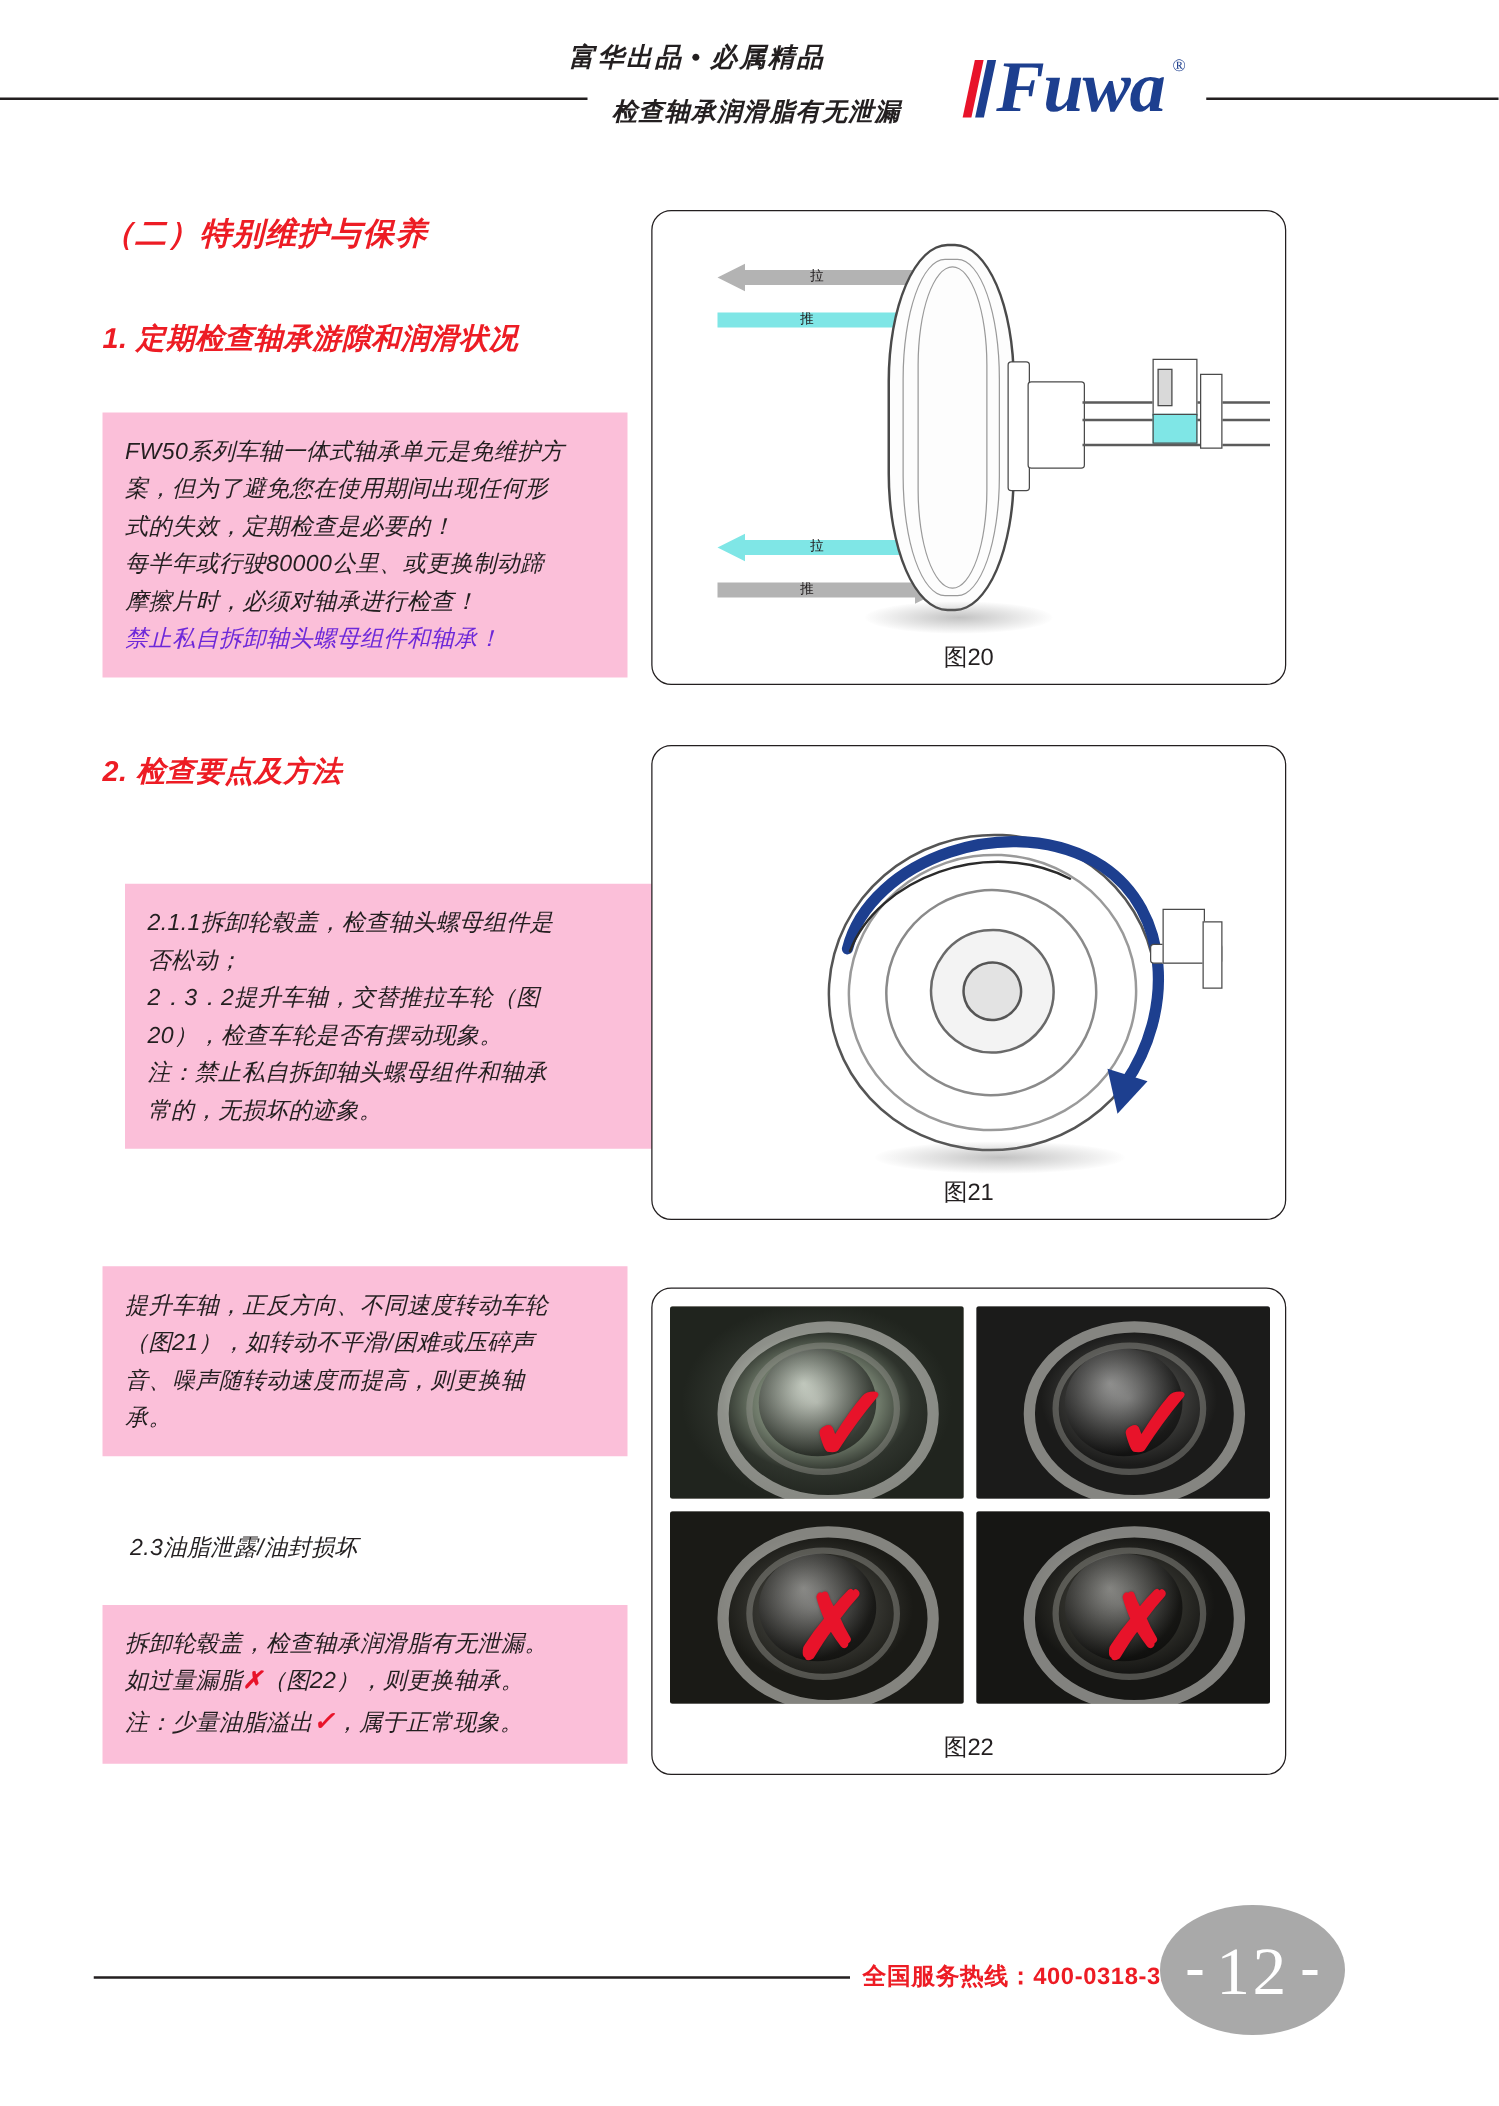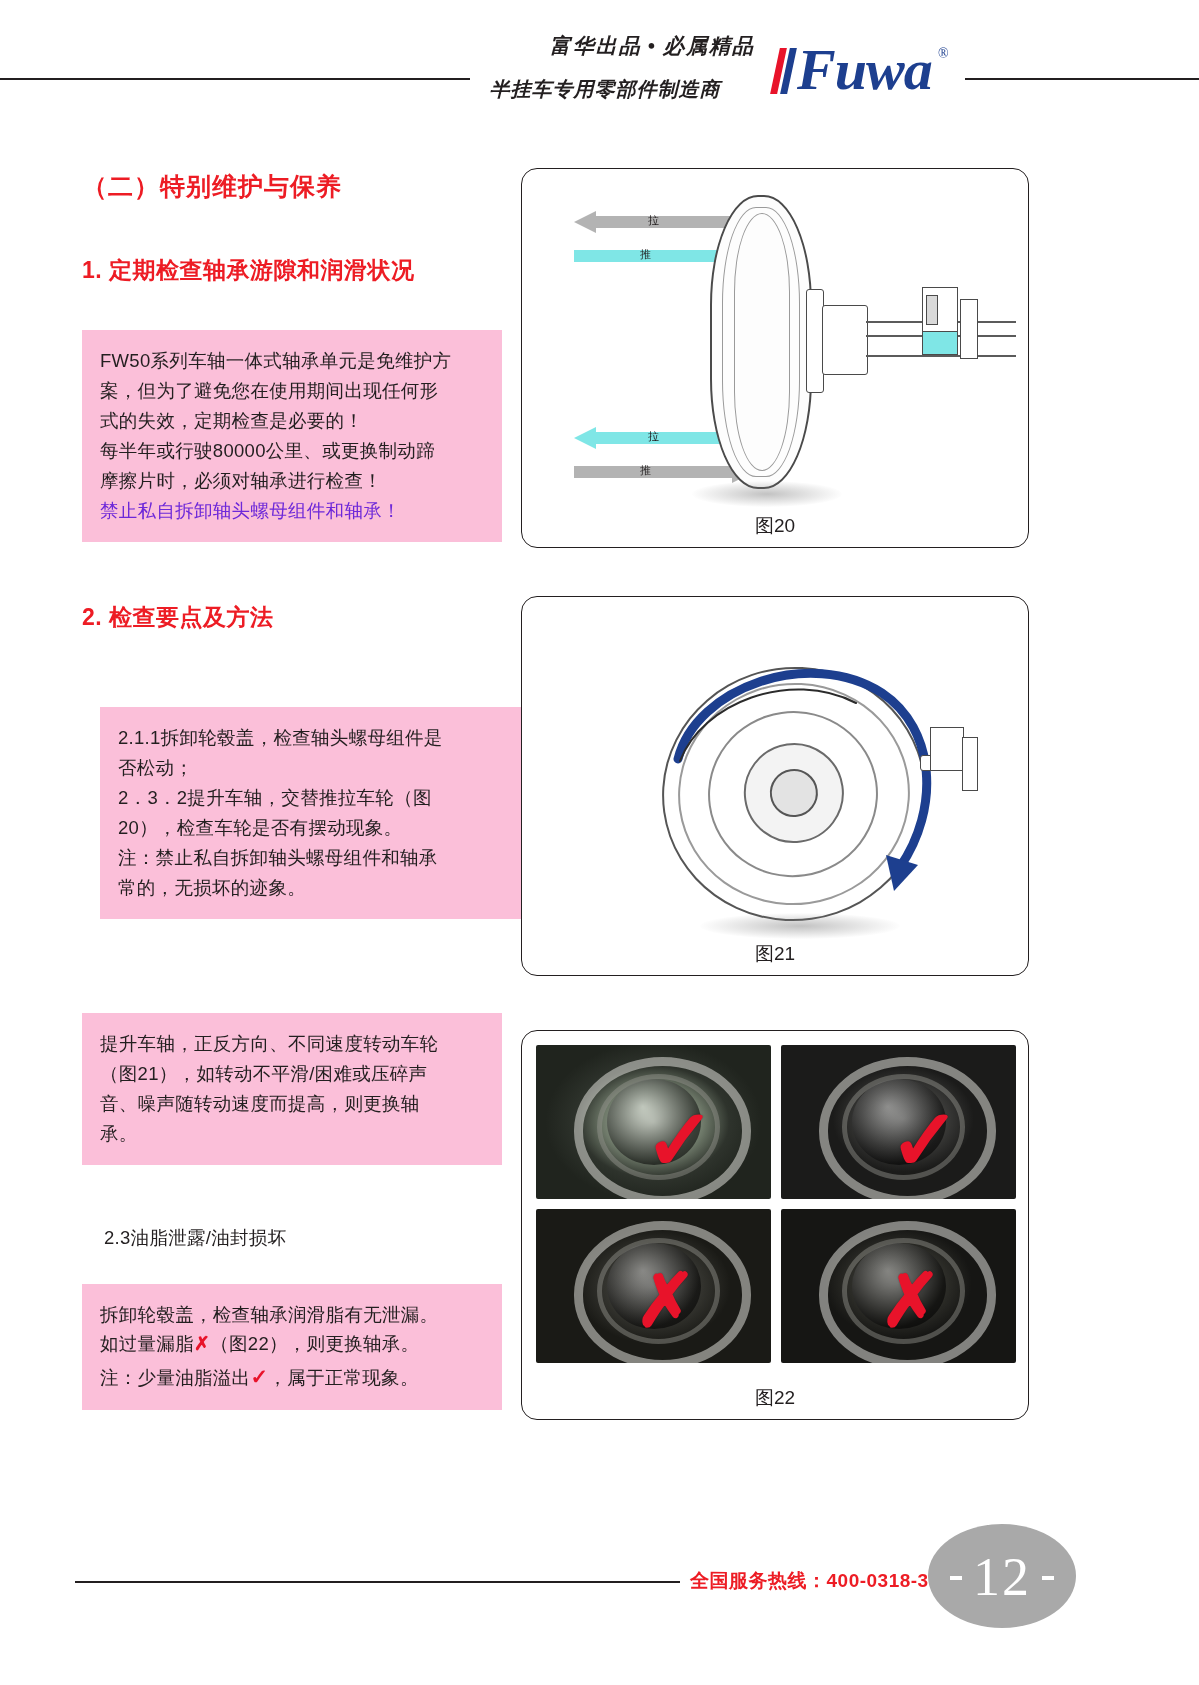--- a/index.html
+++ b/index.html
@@ -36,21 +36,21 @@
     top: 78px;
     width: 234px;
     height: 2px;
     background: #231f20;
   }
   .header-slogan {
     position: absolute;
     left: 455px;
     top: 32px;
     width: 300px;
-    text-align: right;
+    text-align: left;
     font-family: "Liberation Serif", serif;
     font-weight: bold;
     font-style: italic;
     font-size: 21px;
     color: #231f20;
     letter-spacing: 2px;
   }
   .header-slogan .dot { font-style: normal; padding: 0 6px; }
   .header-slogan2 {
     position: absolute;
@@ -104,20 +104,21 @@
     color: #1d3f8f;
     font-family: "Liberation Serif", serif;
   }
 
   
   .col-left {
     position: absolute;
     left: 82px;
     top: 170px;
     width: 420px;
+    font-style: italic;
   }
   .heading-main {
     font-size: 25px;
     font-weight: bold;
     color: #ed1c24;
     letter-spacing: 1px;
     margin: 0 0 0 0;
   }
   .heading-sub {
     font-size: 23px;
@@ -370,21 +371,21 @@
 </head>
 <body>
 
 <div class="header">
   <div class="header-rule-left"></div>
   <div class="header-rule-right"></div>
 
   <div class="header-slogan">
     <span>富华出品</span><span class="dot">•</span><span>必属精品</span>
   </div>
-  <div class="header-slogan2">半挂车专用零部件制造商</div>
+  <div class="header-slogan2">检查轴承润滑脂有无泄漏</div>
 
   <div class="logo">
     <div class="logo-bars">
       <div class="logo-bar b1"></div>
       <div class="logo-bar b2"></div>
     </div>
     <div class="logo-text">Fuwa</div>
     <div class="logo-reg">®</div>
   </div>
 </div>

